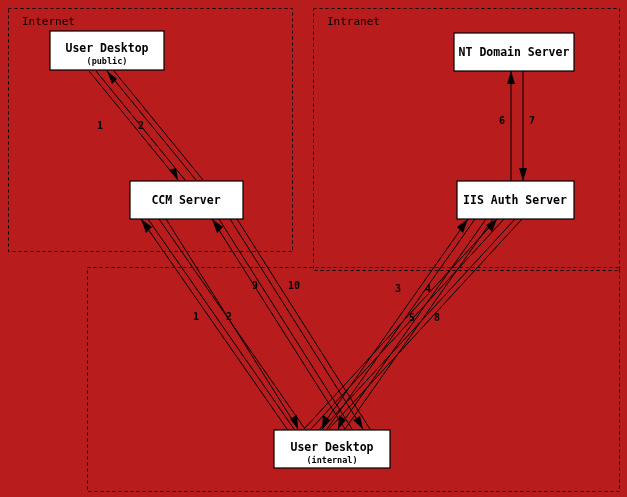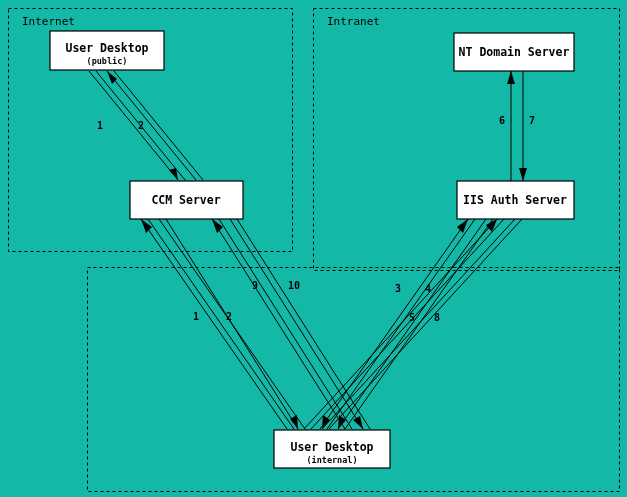--- a/index.html
+++ b/index.html
@@ -7,21 +7,21 @@
     padding: 0;
     background: #ffffff;
   }
   body {
     font-family: "DejaVu Sans Mono", monospace;
   }
   #diagram-root {
     position: relative;
     width: 627px;
     height: 497px;
-    background: #14b8a6;
+    background: #b91c1c;
     overflow: hidden;
   }
   svg.layer {
     position: absolute;
     top: 0;
     left: 0;
     width: 627px;
     height: 497px;
   }
   .zone-rect {

